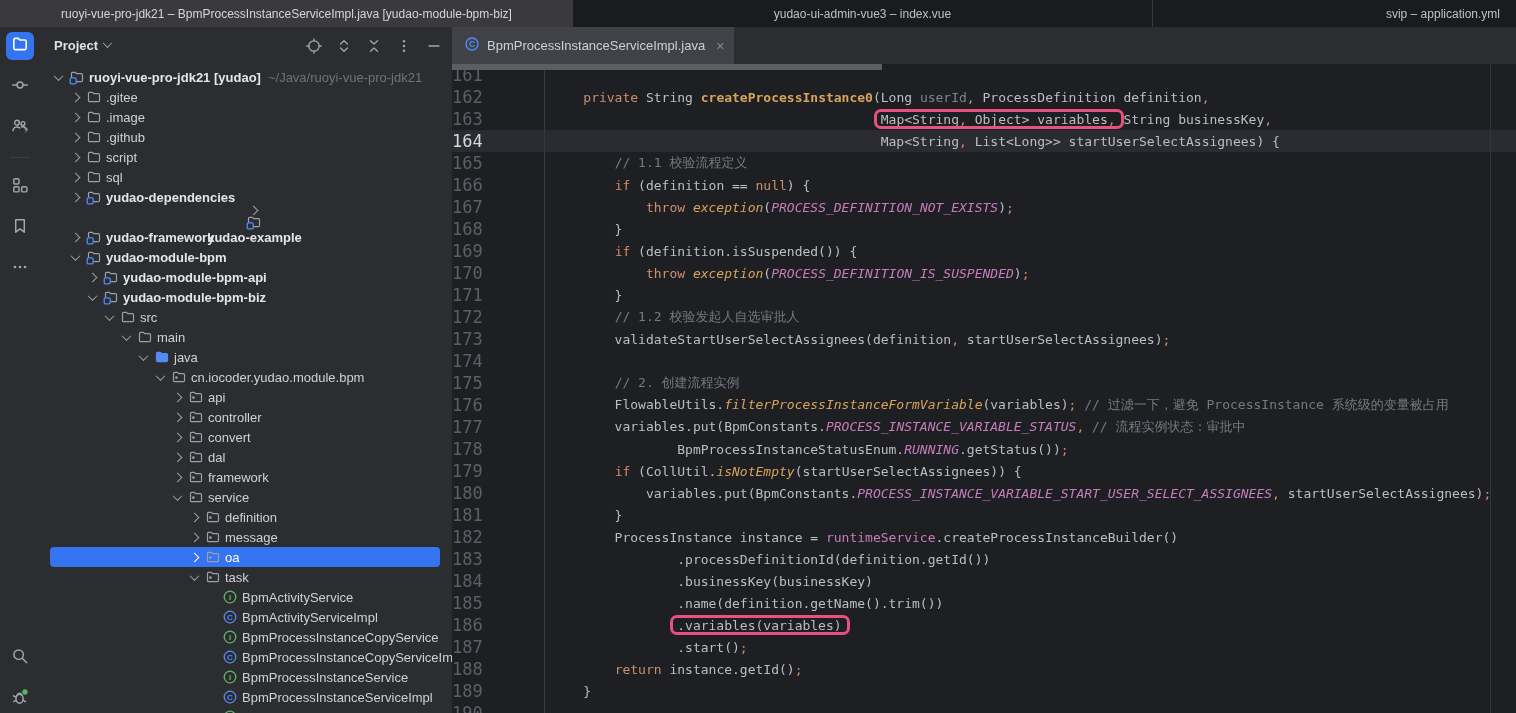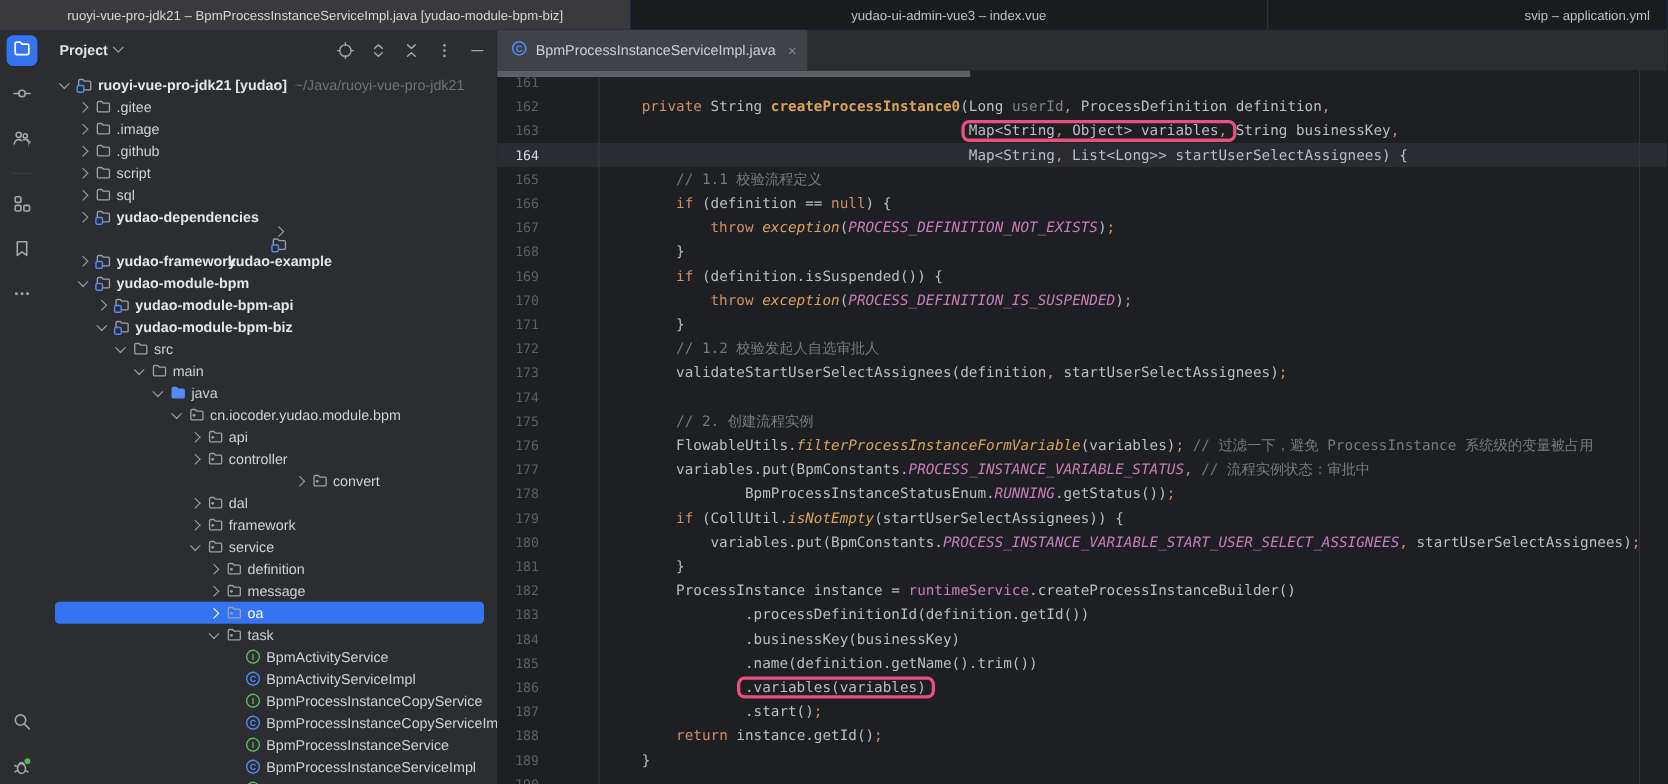--- a/index.html
+++ b/index.html
@@ -59,21 +59,21 @@
 
   .codearea { position:relative; flex:1; overflow:hidden;
     font-family:"DejaVu Sans Mono","Liberation Mono",monospace; font-size:13px; }
   .top-strip { position:absolute; left:0; top:0; width:430px; height:6px;
     background:#5B5F64; z-index:4; }
   .gutter-sep { position:absolute; left:92px; top:0; bottom:0; width:1px; background:#37393E; z-index:3; }
   .margin-guide { position:absolute; left:1038px; top:0; bottom:0; width:1px; background:#33353A; z-index:3; }
 
   .cl { height:22px; display:flex; align-items:center; position:relative; }
   .cl.cur { background:#2A2C31; }
-  .ln { width:38px; flex:none; text-align:right; color:#5C6066; font-size:12px; }
+  .ln { width:38px; flex:none; color:#5C6066; font-size:17px; }
   .ln-gap { width:54px; flex:none; }
   .cl.cur .ln { color:#D6D8DC; }
   .ct { white-space:pre; padding-left:8px; color:#BCBEC4; }
 
   .tk-kw { color:#CF8E6D; }
   .tk-pl { color:#BCBEC4; }
   .tk-dim { color:#7E838B; }
   .tk-fn { color:#D8A45C; font-weight:600; }
   .tk-sfn { color:#D8A45C; font-style:italic; }
   .tk-cst { color:#C77DBB; font-style:italic; }
@@ -419,21 +419,21 @@
             <span class="chev r"></span>
           </span>
           <span class="iwrap">
             <svg width="16" height="16" viewBox="0 0 16 16">
               <path d="M2.5 4.4c0-.6.5-1.1 1.1-1.1h2.8l1.3 1.4h4.7c.6 0 1.1.5 1.1 1.1v5.8c0 .6-.5 1.1-1.1 1.1H3.6c-.6 0-1.1-.5-1.1-1.1z" stroke="#9DA0A8" stroke-width="1.2" fill="none" stroke-linejoin="round"></path>
               <circle cx="5.4" cy="8.6" r="1.3" fill="#9DA0A8"></circle>
             </svg>
           </span>
           <span class="lbl">controller</span>
         </div>
-        <div class="trow" style="padding-left: 119px; justify-content: center;">
+        <div class="trow" style="padding-left: 119px;">
           <span class="cwrap">
             <span class="chev r"></span>
           </span>
           <span class="iwrap">
             <svg width="16" height="16" viewBox="0 0 16 16">
               <path d="M2.5 4.4c0-.6.5-1.1 1.1-1.1h2.8l1.3 1.4h4.7c.6 0 1.1.5 1.1 1.1v5.8c0 .6-.5 1.1-1.1 1.1H3.6c-.6 0-1.1-.5-1.1-1.1z" stroke="#9DA0A8" stroke-width="1.2" fill="none" stroke-linejoin="round"></path>
               <circle cx="5.4" cy="8.6" r="1.3" fill="#9DA0A8"></circle>
             </svg>
           </span>
           <span class="lbl">convert</span>

